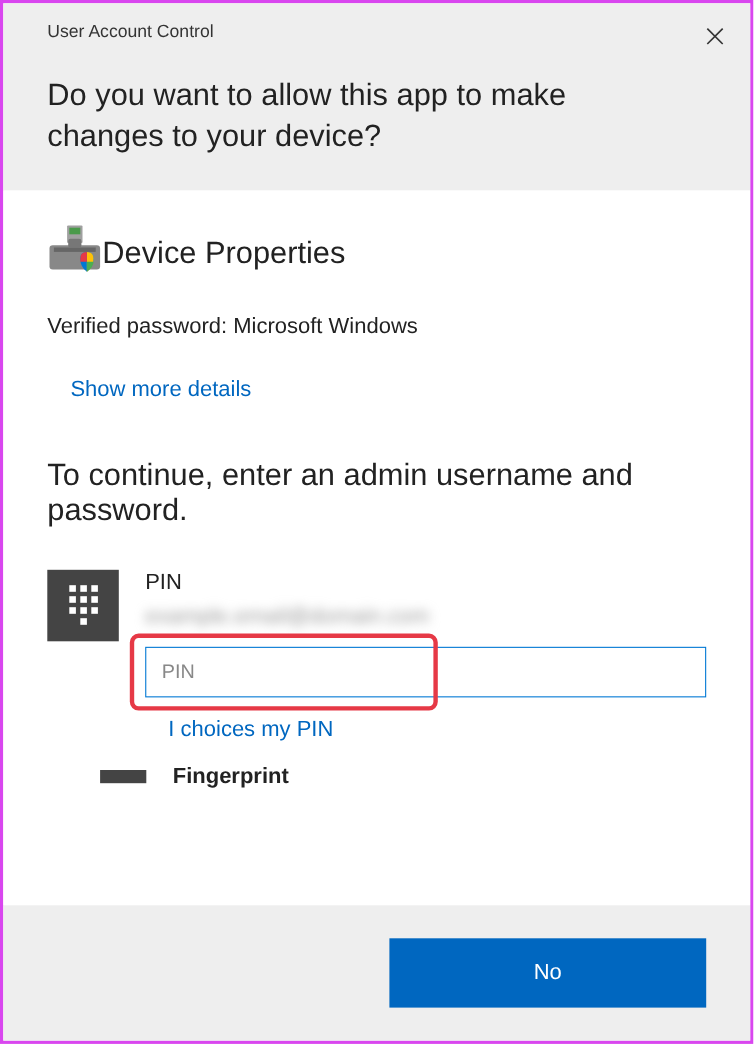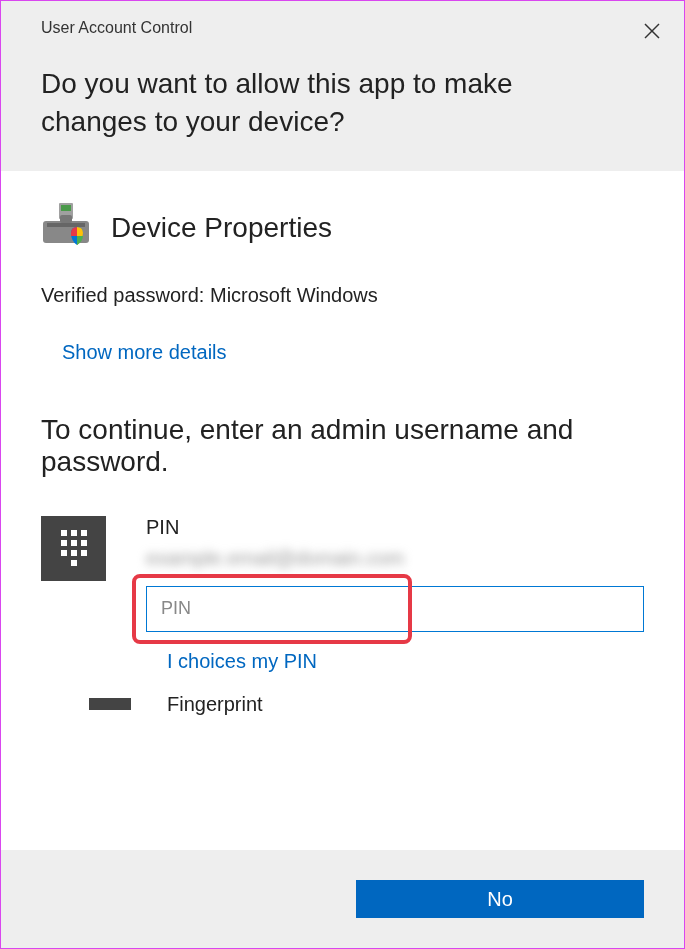--- a/index.html
+++ b/index.html
@@ -12,21 +12,21 @@
     body {
       width: 685px;
       height: 949px;
       background: #fff;
       overflow: hidden;
     }
     
     .dialog {
       width: 100%;
       height: 100%;
-      border: 1px solid #d946ef;
+      border: 3px solid #d946ef;
       display: flex;
       flex-direction: column;
     }
     
     .header {
       background: #eeeeee;
       padding: 18px 20px 30px 40px;
       position: relative;
     }
     
@@ -61,21 +61,20 @@
     .body {
       background: #fff;
       padding: 30px 40px 20px 40px;
       flex: 1;
       overflow: hidden;
     }
     
     .app-row {
       display: flex;
       align-items: center;
-      gap: 20px;
       margin-bottom: 28px;
       text-align: right;
     }
     
     .app-icon {
       width: 50px;
       height: 55px;
       position: relative;
     }
     
@@ -104,21 +103,21 @@
     }
     
     .continue-text {
       font-size: 28px;
       color: #222;
       margin-bottom: 38px;
     }
     
     .auth-row {
       display: flex;
-      gap: 40px;
+      gap: 24px;
       margin-bottom: 20px;
     }
     
     .pin-icon {
       width: 65px;
       height: 65px;
       background: #444;
       display: flex;
       align-items: center;
       justify-content: center;
@@ -194,22 +193,23 @@
     }
     
     .more-choices {
       margin-top: 60px;
       margin-bottom: 24px;
     }
     
     .fingerprint-row {
       display: flex;
       align-items: center;
-      gap: 36px;
+      gap: 24px;
       margin-left: 48px;
+      font-weight: bold;
     }
     
     .fp-icon {
       width: 42px;
       height: 12px;
       background: #444;
     }
     
     .fp-text {
       font-size: 20px;
@@ -218,21 +218,21 @@
     
     .footer {
       background: #eeeeee;
       padding: 30px 40px 30px 40px;
       display: flex;
       justify-content: flex-end;
     }
     
     .no-button {
       width: 288px;
-      height: 38px;
+      height: 63px;
       background: #0067c0;
       color: #fff;
       border: none;
       font-size: 20px;
       cursor: pointer;
     }
   </style>
 </head>
 <body>
 

